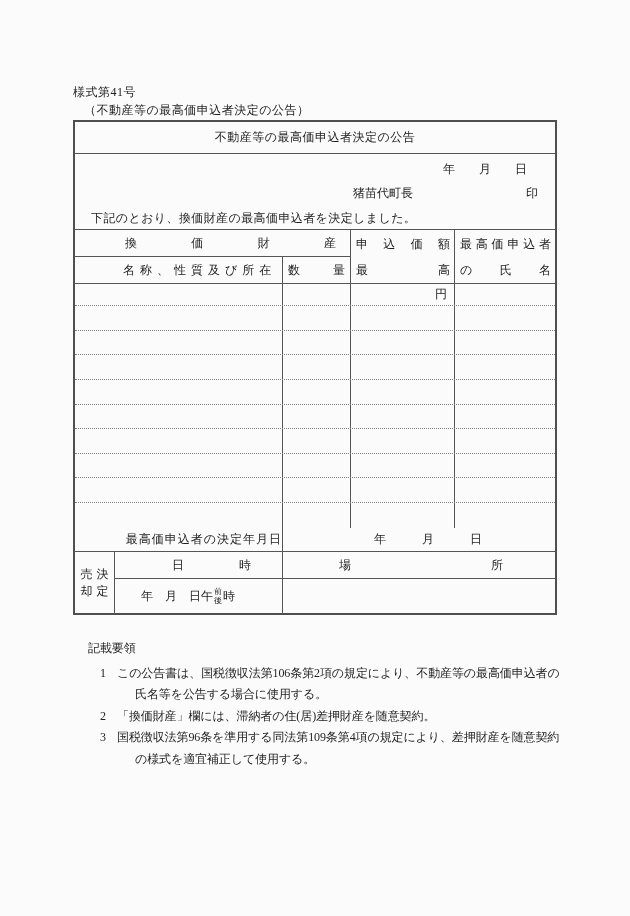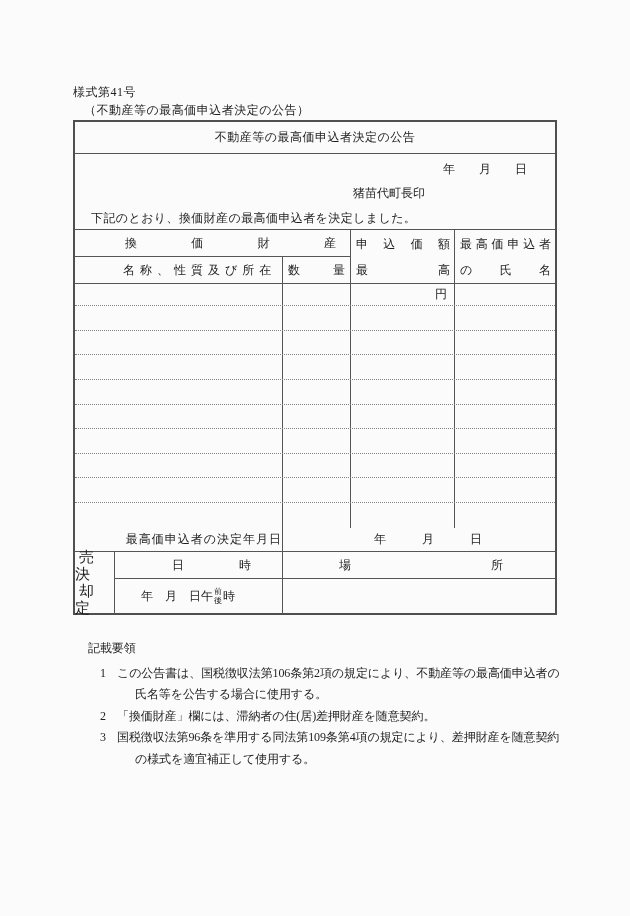--- a/index.html
+++ b/index.html
@@ -23,21 +23,21 @@
     box-sizing:border-box;
     display:flex;flex-direction:column;
     background:transparent;
   }
   .title-row{
     height:31px;border-bottom:1px solid #555;
     text-align:center;line-height:31px;letter-spacing:0.5px;
   }
   .preamble{height:75px;border-bottom:1px solid #555;position:relative;}
   .p-date{position:absolute;top:7px;right:28px;line-height:17px;}
-  .p-mayor{position:absolute;top:31px;left:278px;right:17px;display:flex;justify-content:flex-start;line-height:17px;}
+  .p-mayor{position:absolute;top:31px;left:278px;right:17px;display:flex;justify-content:space-between;line-height:17px;}
   .p-intro{position:absolute;top:56px;left:16px;letter-spacing:0.4px;line-height:17px;}
 
   .jst{text-align:justify;text-align-last:justify;}
 
   .thead{
     display:grid;
     grid-template-columns:208px 68px 104px 1fr;
     grid-template-rows:27px 26px;
     border-bottom:1px solid #555;
   }
@@ -70,21 +70,21 @@
 
   .sale{
     display:grid;
     grid-template-columns:40px 168px 1fr;
     grid-template-rows:27px 34px;
   }
   .sale-label{
     grid-column:1;grid-row:1/3;
     display:flex;flex-direction:column;justify-content:center;align-items:center;
     line-height:17px;letter-spacing:4px;text-indent:4px;
-    font-size:15px;
+    font-size:12px;
   }
   .sale-dt{grid-column:2;grid-row:1;border-bottom:1px solid #555;line-height:27px;padding:0 31px 0 57px;}
   .sale-place{grid-column:3;grid-row:1;border-bottom:1px solid #555;line-height:27px;padding:0 52px 0 56px;}
   .sale-datetime{
     grid-column:2;grid-row:2;
     display:flex;align-items:center;justify-content:flex-start;
     padding-left:26px;white-space:nowrap;
   }
   .ampm{display:inline-flex;flex-direction:column;font-size:8px;line-height:9px;margin:0 1px;text-align:center;}
   .sale-empty{grid-column:3;grid-row:2;}

